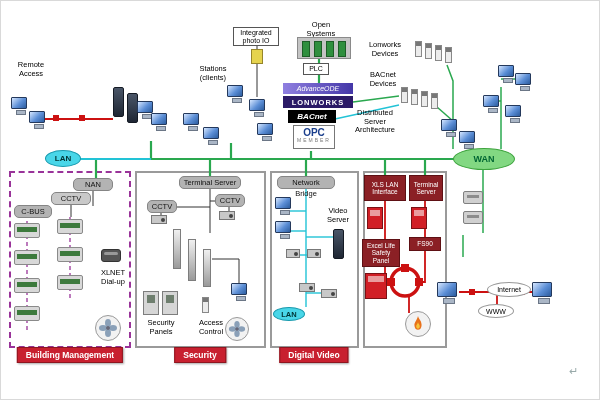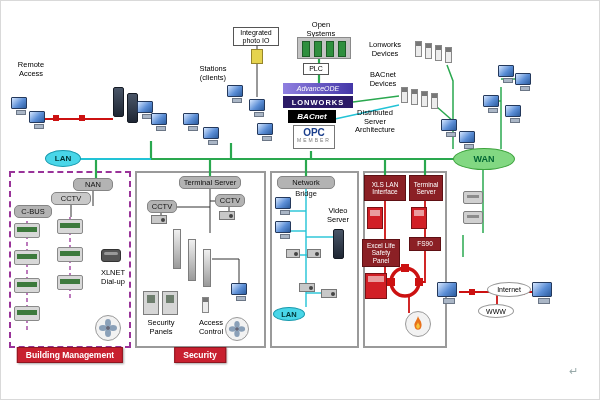--- a/index.html
+++ b/index.html
@@ -258,20 +258,21 @@
   <div class="graypill" style="left:276px;top:175px;width:58px;">Network Bridge</div>
   <div class="pc" style="left:274px;top:196px;"></div>
   <div class="pc" style="left:274px;top:220px;"></div>
   <div class="lbl" style="left:318px;top:206px;width:38px;">Video Server</div>
   <div class="tower" style="left:332px;top:228px;"></div>
   <div class="cam" style="left:285px;top:248px;width:14px;"></div>
   <div class="cam" style="left:306px;top:248px;width:14px;"></div>
   <div class="cam" style="left:298px;top:282px;"></div>
   <div class="cam" style="left:320px;top:288px;"></div>
   <div class="oval" style="left:272px;top:306px;width:32px;height:14px;background:#49d6e8;border:1px solid #1899ad;font-size:7.5px;color:#033;">LAN</div>
+  <div class="redtitle" style="left:313px;top:346px;">Digital Video</div>
 
   <div class="darkbox" style="left:363px;top:174px;width:42px;height:26px;">XLS LAN Interface</div>
   <div class="darkbox" style="left:408px;top:174px;width:34px;height:26px;">Terminal Server</div>
   <div class="redpanel" style="left:366px;top:206px;width:16px;height:22px;"></div>
   <div class="redpanel" style="left:410px;top:206px;width:16px;height:22px;"></div>
   <div class="darkbox" style="left:361px;top:238px;width:38px;height:28px;">Excel Life Safety Panel</div>
   <div class="darkbox" style="left:408px;top:236px;width:32px;height:14px;">FS90</div>
   <div class="redpanel" style="left:364px;top:272px;width:22px;height:26px;"></div>
   <div class="circle-icon" style="left:404px;top:310px;width:26px;height:26px;">
     <svg width="18" height="18" viewBox="0 0 20 20">

